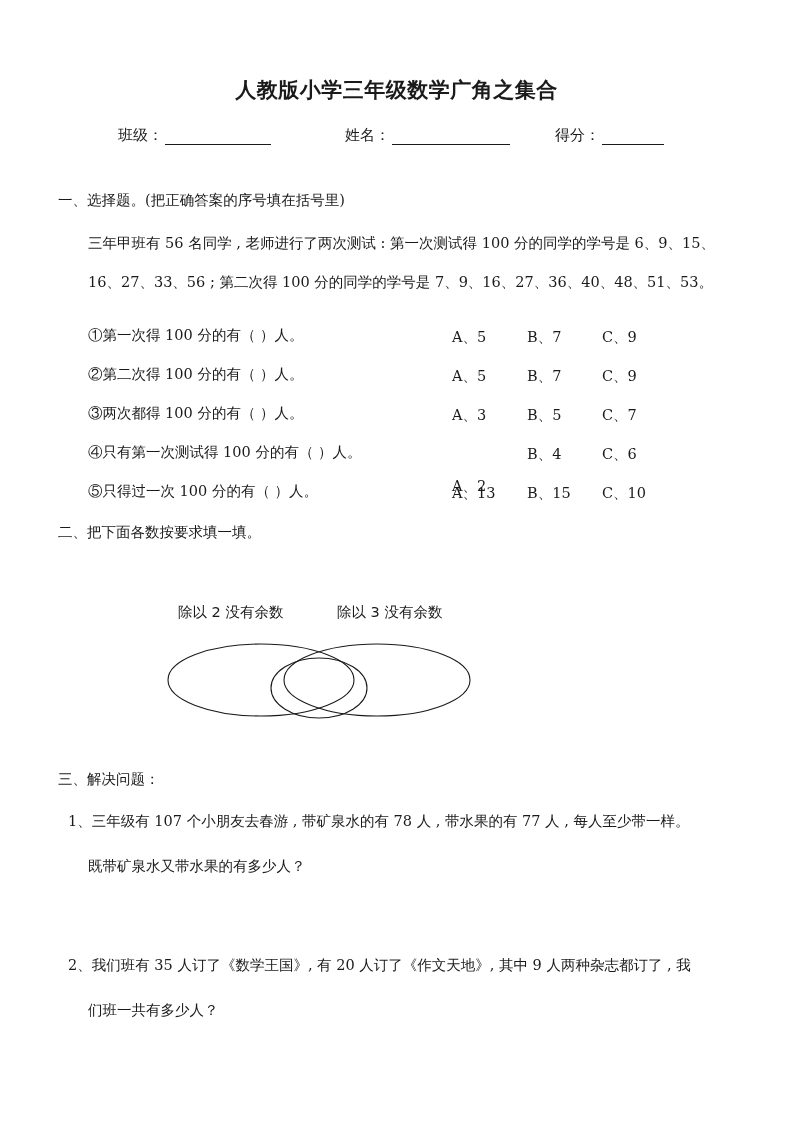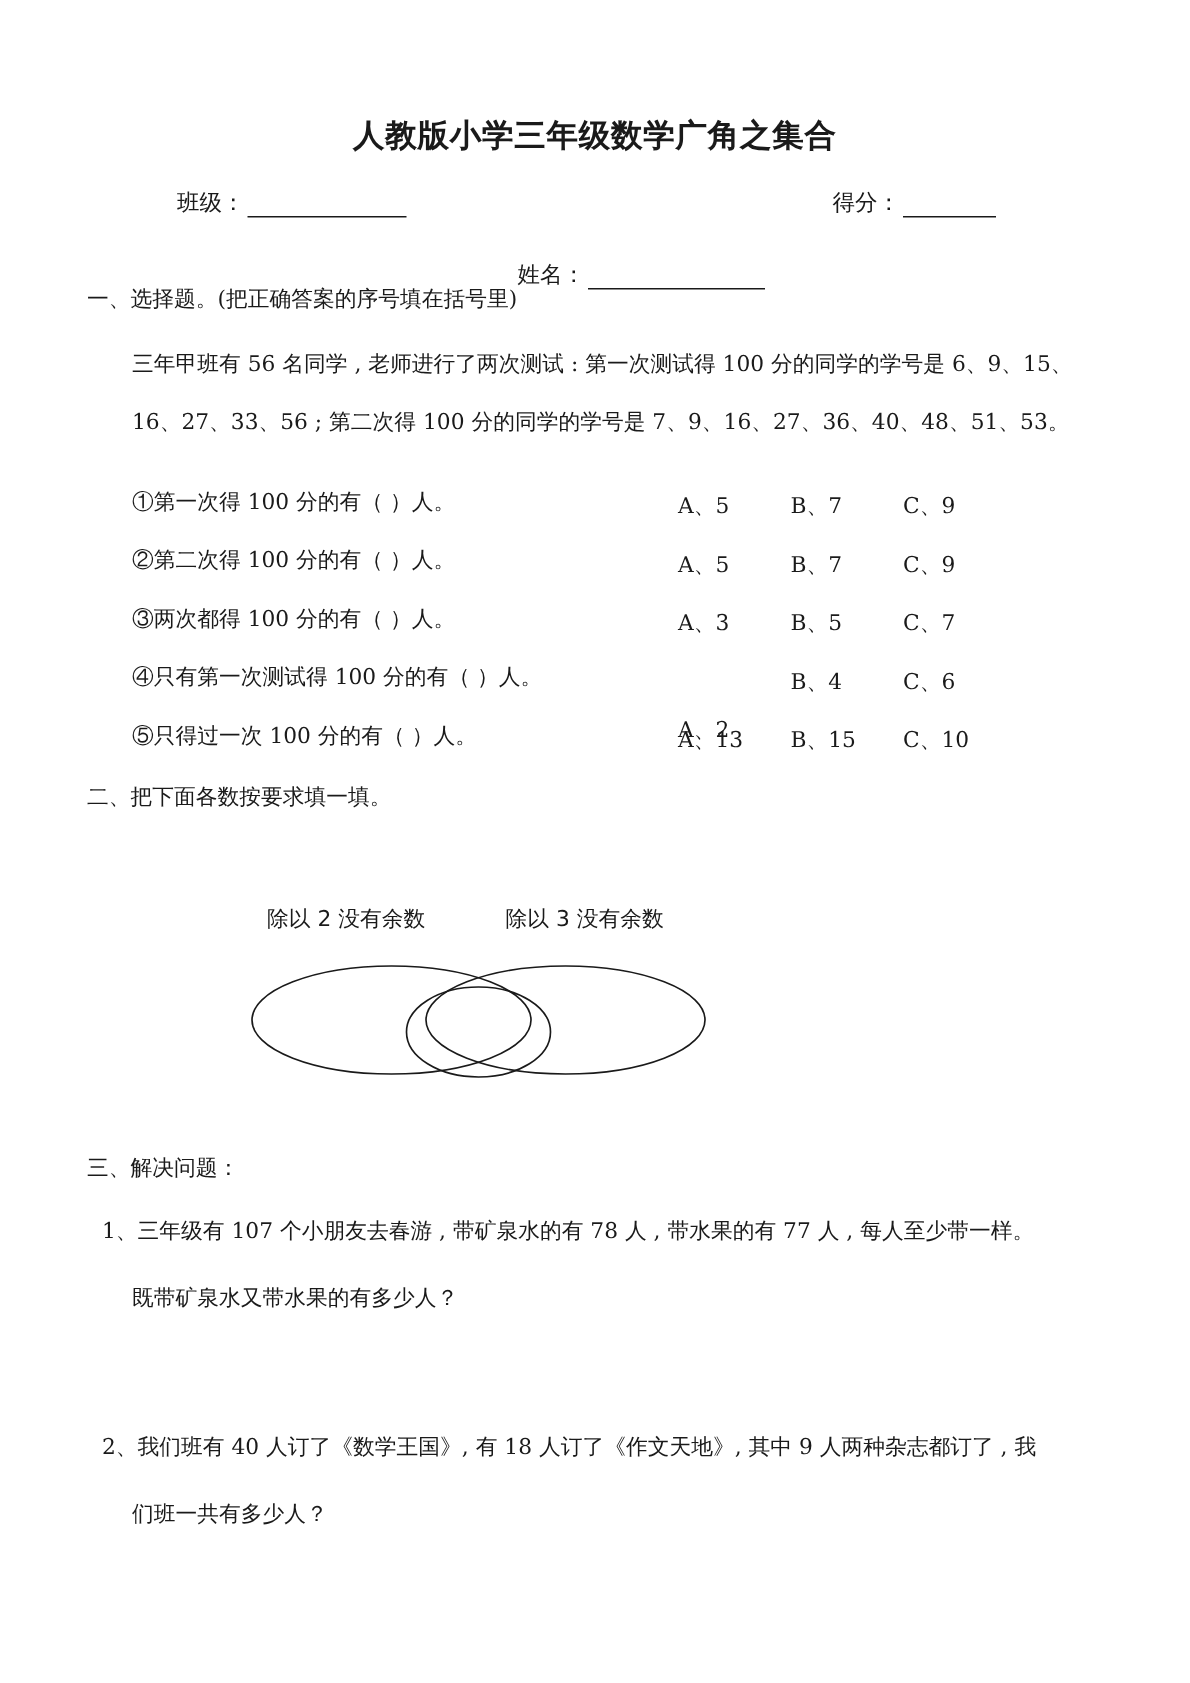--- a/index.html
+++ b/index.html
@@ -52,21 +52,21 @@
     align-items: flex-end;
   }
   .idfield .lbl { font-size: 15px; }
   .rule {
     display: inline-block;
     border-bottom: 1.3px solid #1a1a1a;
     height: 15px;
     margin-left: 2px;
   }
   #f-class { left: 0px;   top: 0; }
-  #f-name  { left: 227px; top: 0; margin-top: 48px; }
+  #f-name  { left: 227px; top: 0; }
   #f-score { left: 437px; top: 0; }
   #f-class .rule { width: 106px; }
   #f-name  .rule { width: 118px; }
   #f-score .rule { width: 62px; }
 
   
   .tx {
     position: absolute;
     white-space: nowrap;
     font-size: 14.5px;
@@ -191,17 +191,17 @@
   </div>
 
   <div class="tx sec-head" style="left:58px; top:772px;">三、解决问题：</div>
 
   <div class="tx" style="left:68px; top:814px;">
     <span>1、</span><span>三年级有 107 个小朋友去春游 , 带矿泉水的有 78 人 , 带水果的有 77 人 , 每人至少带一样。</span>
   </div>
   <div class="tx" style="left:88px; top:859px;">既带矿泉水又带水果的有多少人？</div>
 
   <div class="tx" style="left:68px; top:958px;">
-    <span>2、</span><span>我们班有 40 人订了《数学王国》, 有 18 人订了《作文天地》, 其中 9 人两种杂志都订了 , 我</span>
+    <span>2、</span><span>我们班有 35 人订了《数学王国》, 有 20 人订了《作文天地》, 其中 9 人两种杂志都订了 , 我</span>
   </div>
   <div class="tx" style="left:88px; top:1003px;">们班一共有多少人？</div>
 
 </div>
 
 </body></html>

